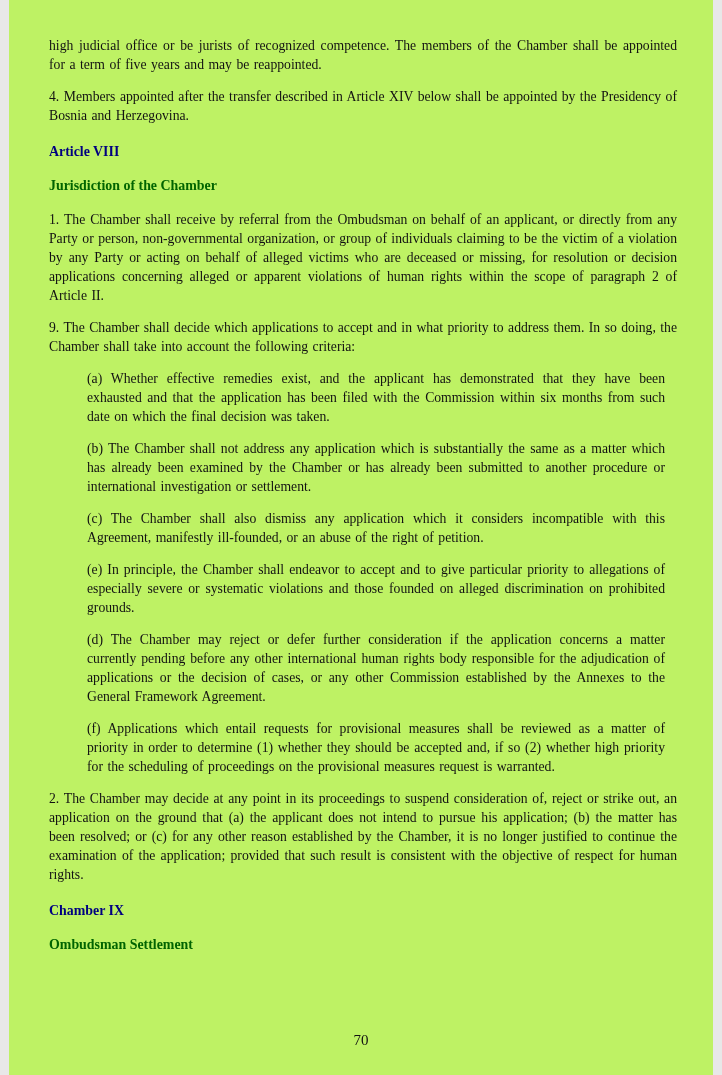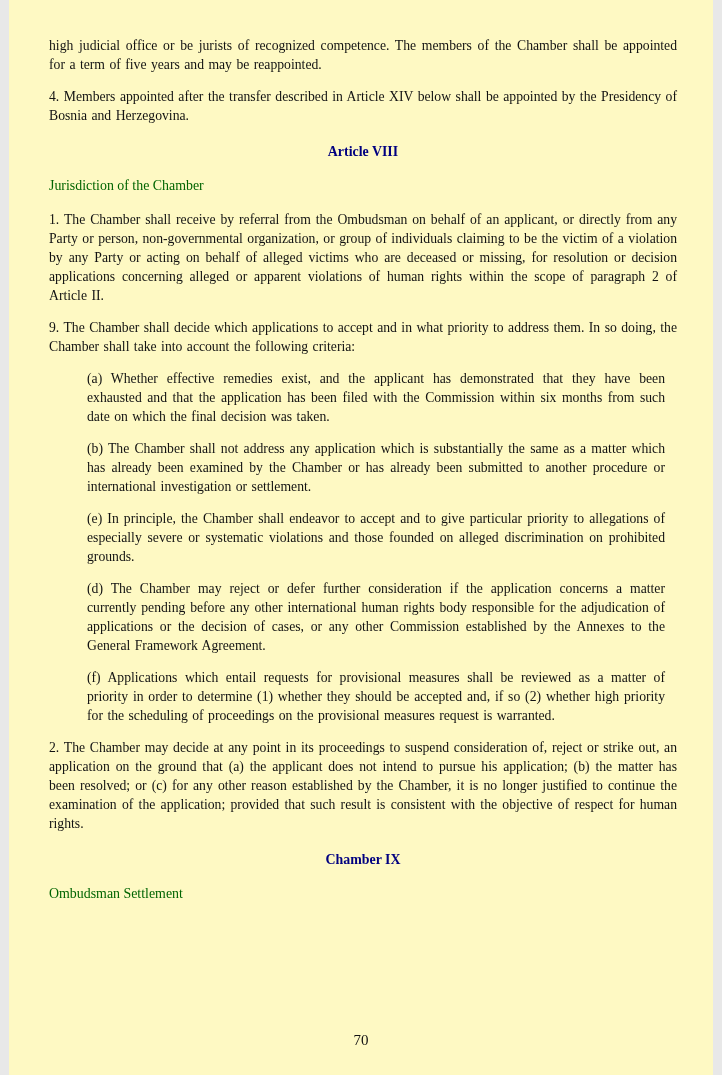--- a/index.html
+++ b/index.html
@@ -5,21 +5,21 @@
   html, body {
     margin: 0;
     padding: 0;
     background: #e8e8e8;
   }
   .page {
     position: relative;
     width: 704px;
     height: 1075px;
     margin: 0 auto;
-    background: #fef9c3;
+    background: #bef264;
     font-family: "Liberation Serif", "DejaVu Serif", serif;
     color: #121212;
     overflow: hidden;
   }
   .content {
     position: absolute;
     top: 36px;
     left: 40px;
     right: 36px;
   }
@@ -32,26 +32,25 @@
   }
   .para.indent {
     margin-left: 38px;
     margin-right: 12px;
   }
   .heading-article {
     font-size: 13.9px;
     line-height: 19px;
     font-weight: bold;
     margin: 17px 0 15px 0;
-    text-align: center;
   }
   .heading-section {
     font-size: 13.9px;
     line-height: 19px;
-    font-weight: normal;
+    font-weight: bold;
     margin: 0 0 15px 0;
   }
   .page-number {
     position: absolute;
     bottom: 26px;
     left: 0;
     width: 100%;
     text-align: center;
     font-size: 15px;
     color: #121212;
@@ -63,20 +62,21 @@
 <div class="page">
   <div class="content" id="document-body">
       <p class="para">high judicial office or be jurists of recognized competence. The members of the Chamber shall be appointed for a term of five years and may be reappointed.</p>
       <p class="para">4.  Members appointed after the transfer described in Article XIV below shall be appointed by the Presidency of Bosnia and Herzegovina.</p>
       <h2 class="heading-article" style="color: rgb(0, 0, 128);">Article VIII</h2>
       <h3 class="heading-section" style="color: rgb(0, 100, 0);">Jurisdiction of the Chamber</h3>
       <p class="para">1.  The Chamber shall receive by referral from the Ombudsman on behalf of an applicant, or directly from any Party or person, non-governmental organization, or group of individuals claiming to be the victim of a violation by any Party or acting on behalf of alleged victims who are deceased or missing, for resolution or decision applications concerning alleged or apparent violations of human rights within the scope of paragraph 2 of Article II.</p>
       <p class="para">9.  The Chamber shall decide which applications to accept and in what priority to address them. In so doing, the Chamber shall take into account the following criteria:</p>
       <p class="para indent">(a) Whether effective remedies exist, and the applicant has demonstrated that they have been exhausted and that the application has been filed with the Commission within six months from such date on which the final decision was taken.</p>
       <p class="para indent">(b) The Chamber shall not address any application which is substantially the same as a matter which has already been examined by the Chamber or has already been submitted to another procedure or international investigation or settlement.</p>
+      <p class="para indent">(c) The Chamber shall also dismiss any application which it considers incompatible with this Agreement, manifestly ill-founded, or an abuse of the right of petition.</p>
       <p class="para indent">(e) In principle, the Chamber shall endeavor to accept and to give particular priority to allegations of especially severe or systematic violations and those founded on alleged discrimination on prohibited grounds.</p>
       <p class="para indent">(d) The Chamber may reject or defer further consideration if the application concerns a matter currently pending before any other international human rights body responsible for the adjudication of applications or the decision of cases, or any other Commission established by the Annexes to the General Framework Agreement.</p>
       <p class="para indent">(f) Applications which entail requests for provisional measures shall be reviewed as a matter of priority in order to determine (1) whether they should be accepted and, if so (2) whether high priority for the scheduling of proceedings on the provisional measures request is warranted.</p>
       <p class="para">2.  The Chamber may decide at any point in its proceedings to suspend consideration of, reject or strike out, an application on the ground that (a) the applicant does not intend to pursue his application; (b) the matter has been resolved; or (c) for any other reason established by the Chamber, it is no longer justified to continue the examination of the application; provided that such result is consistent with the objective of respect for human rights.</p>
       <h2 class="heading-article" style="color: rgb(0, 0, 128);">Chamber IX</h2>
       <h3 class="heading-section" style="color: rgb(0, 100, 0);">Ombudsman Settlement</h3>
     </div>
   <div class="page-number">70</div>
 </div>
 

